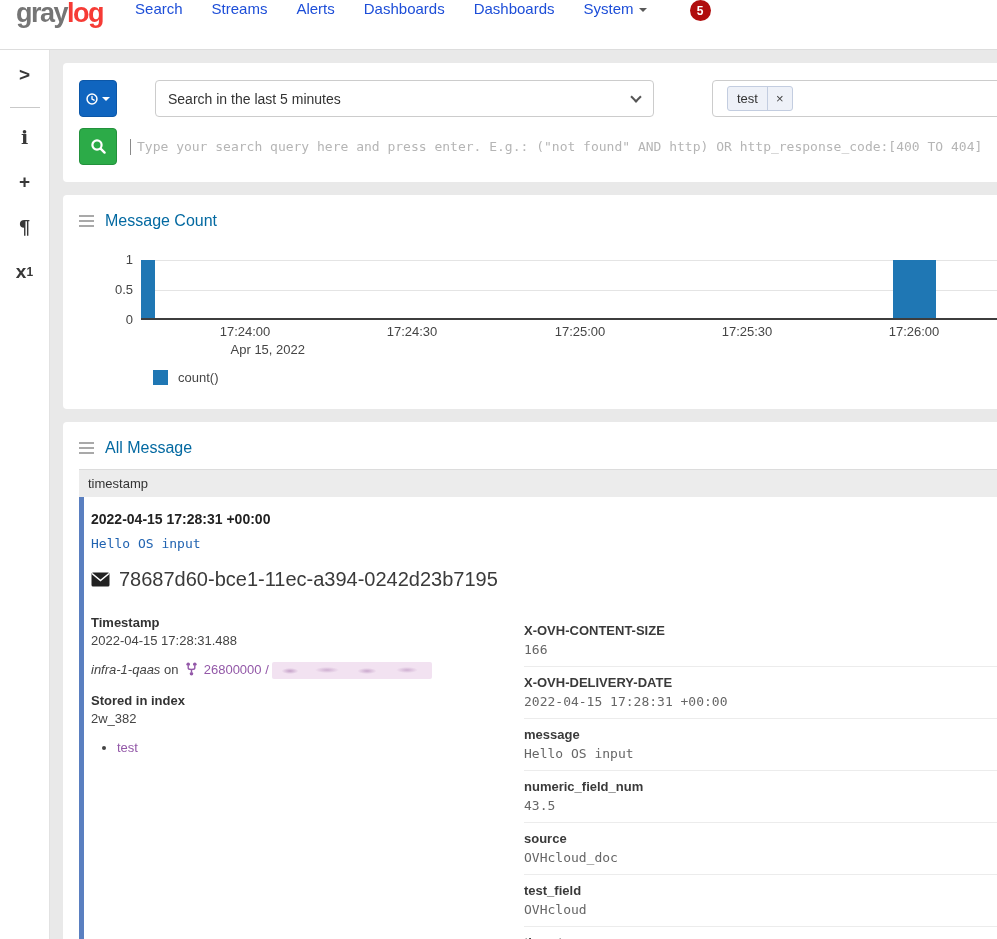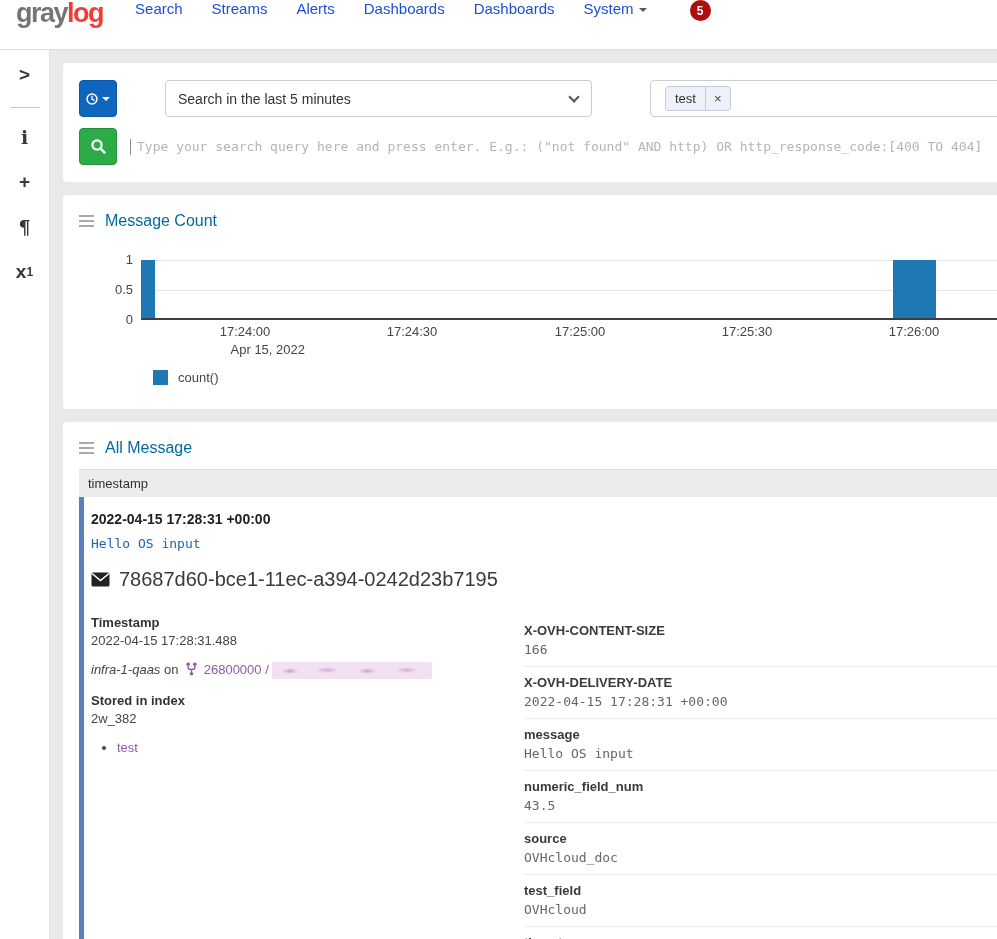--- a/index.html
+++ b/index.html
@@ -42,21 +42,21 @@
     width: 1330px; background: #fff; border-radius: 4px; padding: 17px 16px; margin-bottom: 13px;
   }
   
   .sb-row { display: flex; align-items: center; }
   .sb-row + .sb-row { margin-top: 11px; }
   .btn-time {
     width: 38px; height: 37px; background: #1065bf; border: 1px solid #0c57a8; border-radius: 4px;
     display: flex; align-items: center; justify-content: center; cursor: pointer; gap: 4px; flex: none;
   }
   .btn-time .caret { width:0;height:0;border-left:4px solid transparent;border-right:4px solid transparent;border-top:4px solid #fff; }
-  .timerange-select-wrap { position: relative; margin-left: 48px; width: 427px; flex:none;}
+  .timerange-select-wrap { position: relative; margin-left: 38px; width: 499px; flex:none;}
   select.timerange {
     width: 100%; height: 37px; border: 1px solid #ccc; border-radius: 4px; background: #fff;
     font-size: 14px; color: #333; padding: 0 30px 0 12px; appearance: none; -webkit-appearance: none; outline: none;
   }
   .select-chevron { position:absolute; right: 14px; top: 13px; width: 8px; height: 8px;
     border-right: 2px solid #555; border-bottom: 2px solid #555; transform: rotate(45deg); pointer-events:none;}
   .stream-filter {
     margin-left: 58px; width: 430px; height: 37px; border: 1px solid #ccc; border-radius: 4px;
     background: #fff; display: flex; align-items: center; padding: 0 6px; cursor: text; flex: none;
   }

